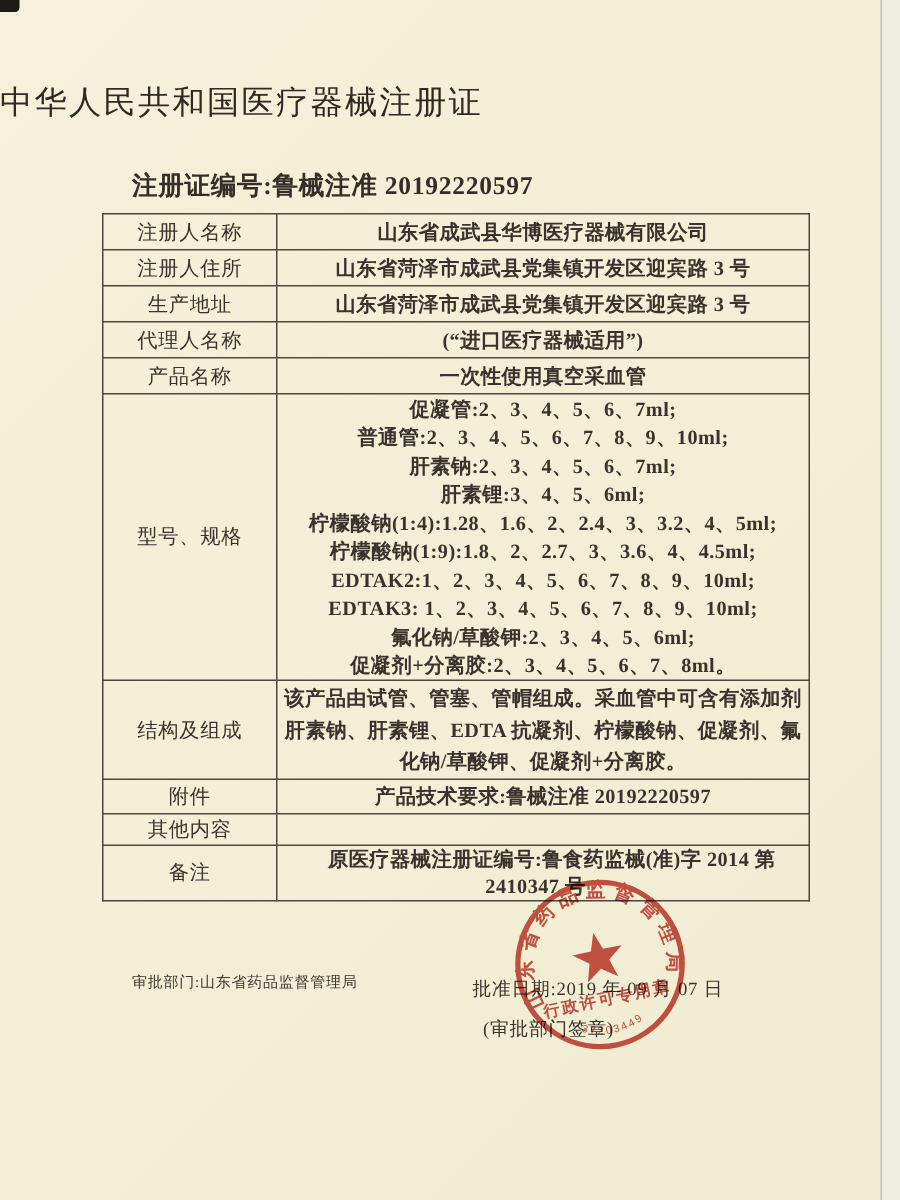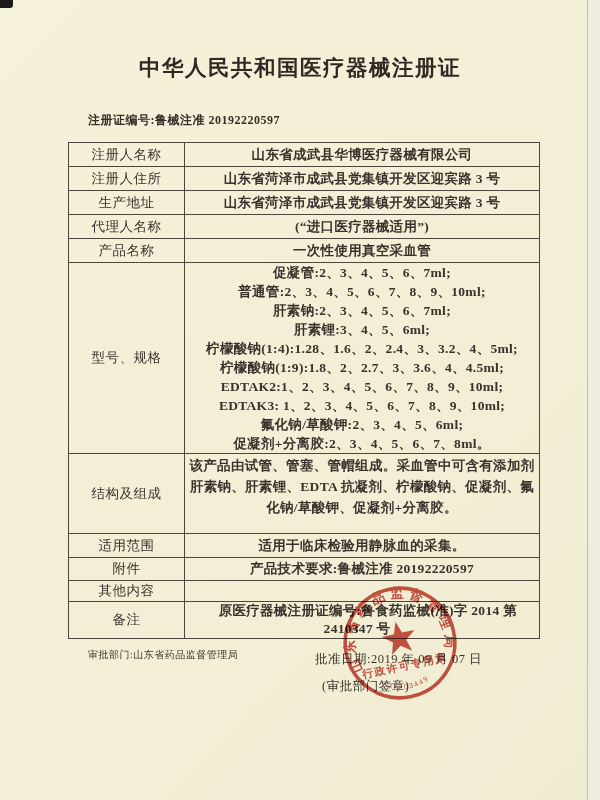--- a/index.html
+++ b/index.html
@@ -12,42 +12,42 @@
   .page-edge{
     position:absolute;top:0;right:0;width:12px;height:800px;
     background:#efedde;border-left:1px solid #c3bfa9;
   }
   .corner-mark{
     position:absolute;top:0;left:0;width:13px;height:8px;
     background:#1c1a16;border-bottom-right-radius:3px;
   }
   .title{
     position:absolute;top:53px;left:0;width:600px;
-    text-align:center;font-size:21.5px;font-weight:700;
+    font-size:21.5px;font-weight:400;
     letter-spacing:1.5px;color:#2e2a23;
   }
   .cert-line{
     position:absolute;top:112px;left:88px;
-    font-size:12px;font-weight:700;letter-spacing:.5px;color:#332f28;
+    font-size:17px;font-weight:700;letter-spacing:.5px;color:#332f28;
   }
   table.cert{
     position:absolute;top:142px;left:68px;width:472px;
     border-collapse:collapse;table-layout:fixed;
   }
   table.cert td{
     border:1.5px solid #4c463c;
     font-size:13.5px;color:#38332c;
     padding:0;vertical-align:middle;text-align:center;
   }
   td.lbl{width:115px;text-align:center;letter-spacing:.5px;}
   td.val{padding-left:12px;padding-right:6px;letter-spacing:.3px;font-weight:bold;}
   tr.h24{height:24px;} tr.h23{height:23px;} tr.h21{height:21px;} tr.h36{height:36px;}
   tr.specs{height:190px;} tr.struct{height:63px;}
   .spec-line{line-height:19px;white-space:nowrap;}
-  td.val.multi{line-height:21px;padding-top:1px;padding-bottom:15px;margin-left:24px;}
+  td.val.multi{line-height:21px;padding-top:1px;padding-bottom:1px;margin-left:24px;}
   td.val.remark{line-height:18px;text-indent:1.6em;padding-right:10px;}
   .footer-left{
     position:absolute;top:648px;left:88px;
     font-size:10px;letter-spacing:.5px;color:#3a352c;
   }
   .footer-right{
     position:absolute;top:646px;left:315px;
     font-size:12.5px;letter-spacing:.5px;color:#3a352c;line-height:27px;
   }
   .seal-note{padding-left:7px;}
@@ -105,24 +105,20 @@
         <div class="spec-line">EDTAK2:1、2、3、4、5、6、7、8、9、10ml;</div>
         <div class="spec-line">EDTAK3: 1、2、3、4、5、6、7、8、9、10ml;</div>
         <div class="spec-line">氟化钠/草酸钾:2、3、4、5、6ml;</div>
         <div class="spec-line">促凝剂+分离胶:2、3、4、5、6、7、8ml。</div>
       </td>
     </tr>
     <tr class="struct">
       <td class="lbl">结构及组成</td>
       <td class="val multi">该产品由试管、管塞、管帽组成。采血管中可含有添加剂肝素钠、肝素锂、EDTA 抗凝剂、柠檬酸钠、促凝剂、氟化钠/草酸钾、促凝剂+分离胶。</td>
     </tr>
-    <tr class="h24">
-      <td class="lbl">适用范围</td>
-      <td class="val">适用于临床检验用静脉血的采集。</td>
-    </tr>
     <tr class="h23">
       <td class="lbl">附件</td>
       <td class="val">产品技术要求:鲁械注准 20192220597</td>
     </tr>
     <tr class="h21">
       <td class="lbl">其他内容</td>
       <td class="val"></td>
     </tr>
     <tr class="h36">
       <td class="lbl">备注</td>

